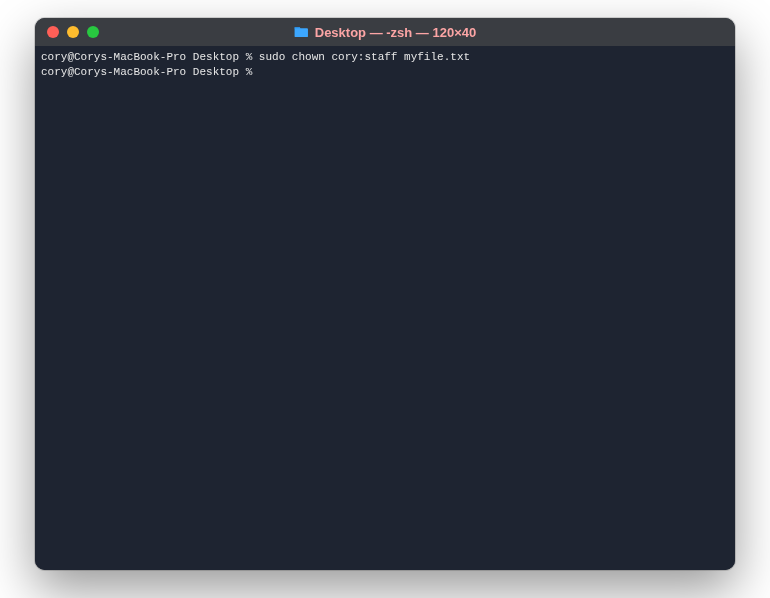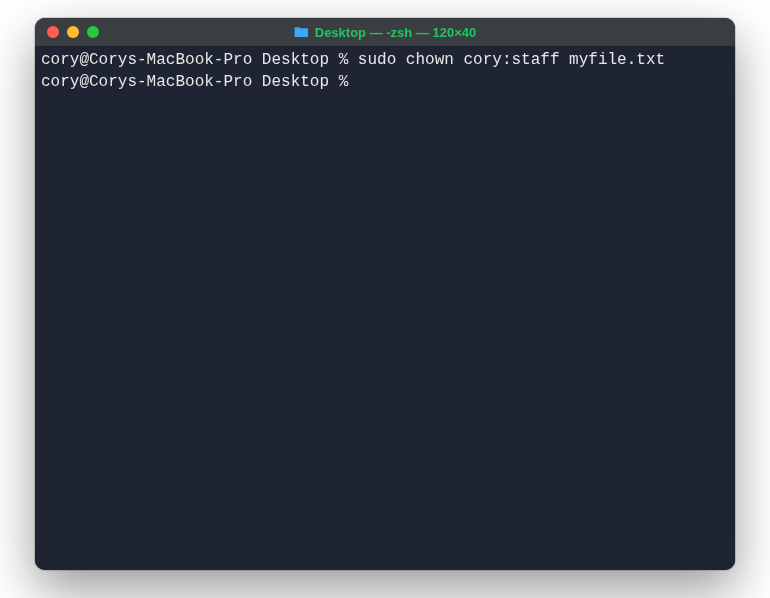--- a/index.html
+++ b/index.html
@@ -49,36 +49,36 @@
     }
     .tl-close { background: #ff5f57; }
     .tl-min { background: #febc2e; }
     .tl-max { background: #28c840; }
     .title-center {
       flex: 1;
       display: flex;
       align-items: center;
       justify-content: center;
       gap: 6px;
-      color: #22c55e;
+      color: #fca5a5;
       font-family: -apple-system, "Helvetica Neue", sans-serif;
       font-size: 13px;
       font-weight: 600;
     }
     .folder-icon {
       width: 15px;
       height: 12px;
       display: inline-block;
     }
     .terminal-body {
       flex: 1;
       background: #1e2431;
       padding: 4px 6px;
       color: #e7e7e7;
-      font-size: 16px;
+      font-size: 11px;
       line-height: 1.35;
       overflow: hidden;
       position: relative;
     }
     .term-line {
       white-space: pre;
       font-family: "SF Mono", Menlo, Monaco, "Courier New", monospace;
     }
     .prompt { color: #e7e7e7; }
     .cmd { color: #e7e7e7; }

